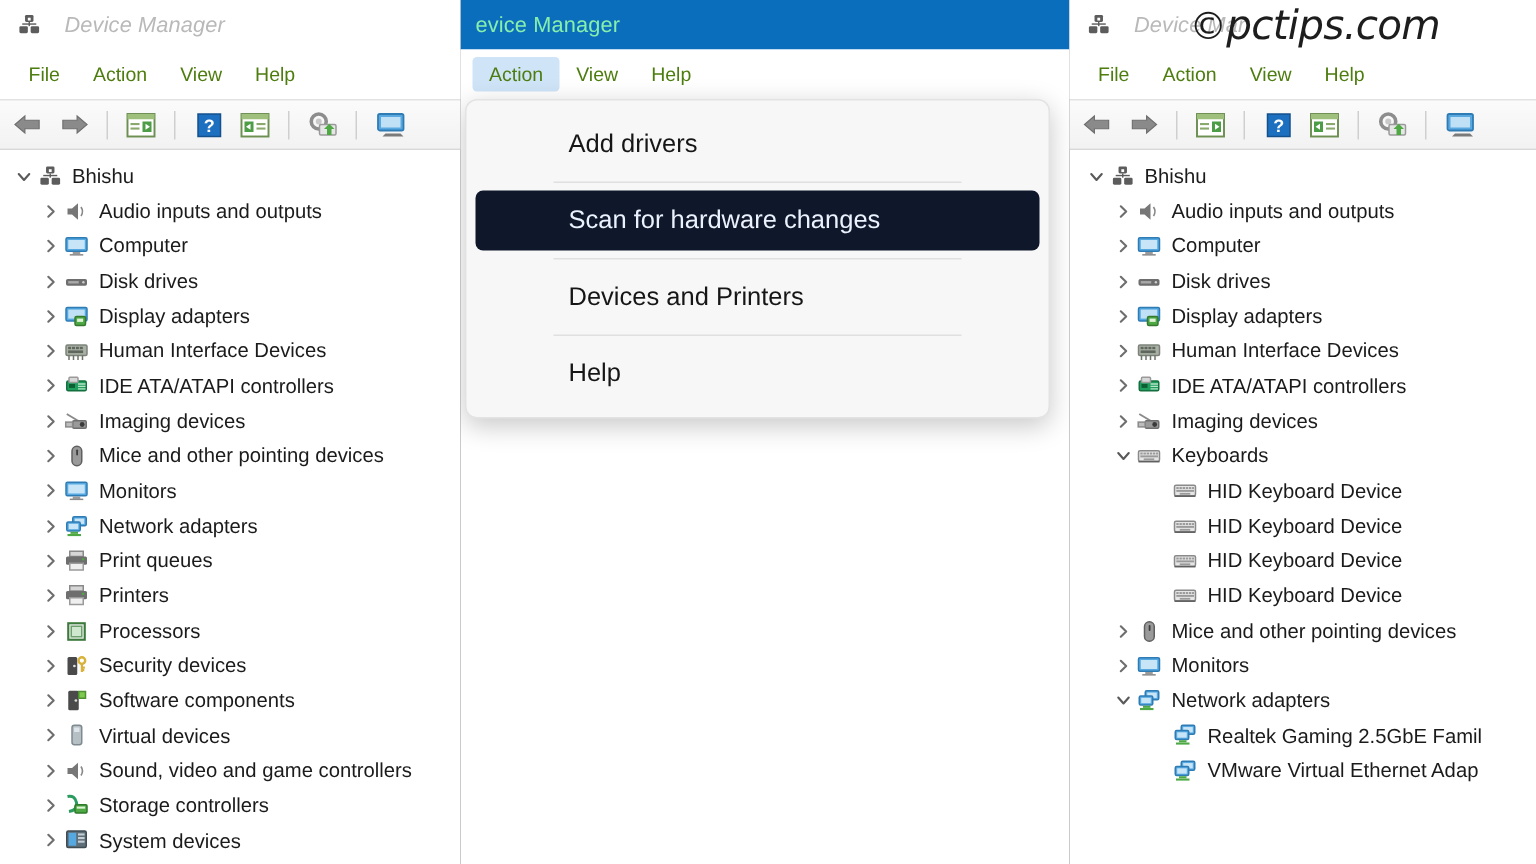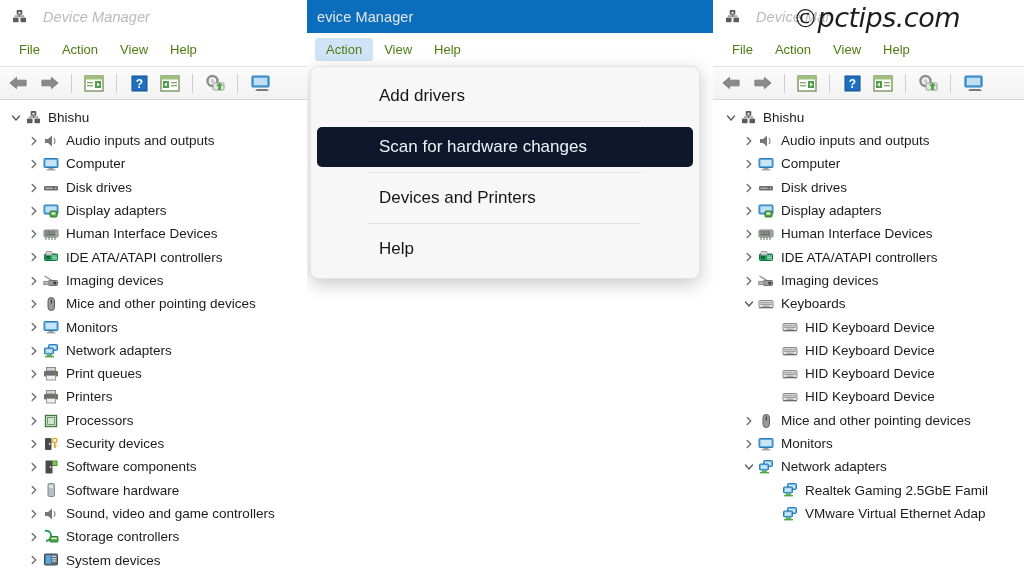--- a/index.html
+++ b/index.html
@@ -10,21 +10,21 @@
     -webkit-font-smoothing:antialiased;
   }
   .stage{position:relative;width:1024px;height:576px;background:#fff;overflow:hidden;}
 
   
   .panel{position:absolute;top:0;height:576px;overflow:hidden;background:#fff;}
   .titlebar{height:33px;display:flex;align-items:center;padding-left:10px;box-sizing:border-box;}
   .titlebar.light{background:#ffffff;font-style:italic;}
   .titlebar.blue{background:#0a6ebd;}
   .title-text{font-size:14.5px;color:#b9b9b9;margin-left:9px;letter-spacing:.1px;}
-  .titlebar.blue .title-text{color:#e5e5e5;}
+  .titlebar.blue .title-text{color:#86efac;}
   .menubar{height:33px;display:flex;align-items:center;background:#fff;padding-left:8px;box-sizing:border-box;}
   .menu-item{font-size:13px;color:#4d7c0f;padding:4px 11px;border-radius:3px;white-space:nowrap;}
   .menu-item.active{background:#cfe4f7;}
   .toolbar{height:34px;display:flex;align-items:center;gap:5px;padding-left:5px;
            background:linear-gradient(#fbfbfb,#f2f2f2);border-top:1px solid #e2e2e2;border-bottom:1px solid #d8d8d8;box-sizing:border-box;}
   .tb-sep{width:1px;height:19px;background:#cfcfcf;margin:0 4px;}
   .tb-btn{width:26px;height:24px;display:flex;align-items:center;justify-content:center;}
   .tree{padding-top:6px;font-size:13.5px;color:#1b1b1b;}
   .row{display:flex;align-items:center;height:23.3px;white-space:nowrap;}
   .chev{width:16px;flex:0 0 16px;display:flex;align-items:center;justify-content:center;color:#707070;font-size:11px;}
@@ -415,21 +415,21 @@
               <svg width="10" height="10" viewBox="0 0 10 10">
                 <path d="M3.2 1.5 L6.8 5 L3.2 8.5" fill="none" stroke="#6e6e6e" stroke-width="1.4" stroke-linecap="round" stroke-linejoin="round"></path>
               </svg>
             </span>
             <span class="ico">
               <svg width="16" height="16" viewBox="0 0 16 16">
                 <rect x="5" y="1.5" width="6.5" height="13" rx="1.6" fill="#b6bfc4" stroke="#7e8a90"></rect>
                 <rect x="6.4" y="3" width="3.6" height="3" fill="#dde5ea"></rect>
               </svg>
             </span>
-            <span class="lbl">Software hardware</span>
+            <span class="lbl">Virtual devices</span>
           </div>
           <div class="row d1">
             <span class="chev">
               <svg width="10" height="10" viewBox="0 0 10 10">
                 <path d="M3.2 1.5 L6.8 5 L3.2 8.5" fill="none" stroke="#6e6e6e" stroke-width="1.4" stroke-linecap="round" stroke-linejoin="round"></path>
               </svg>
             </span>
             <span class="ico">
               <svg width="16" height="16" viewBox="0 0 16 16">
                 <path d="M2 6 L5 6 L9 2.5 L9 13.5 L5 10 L2 10 Z" fill="#777"></path>

